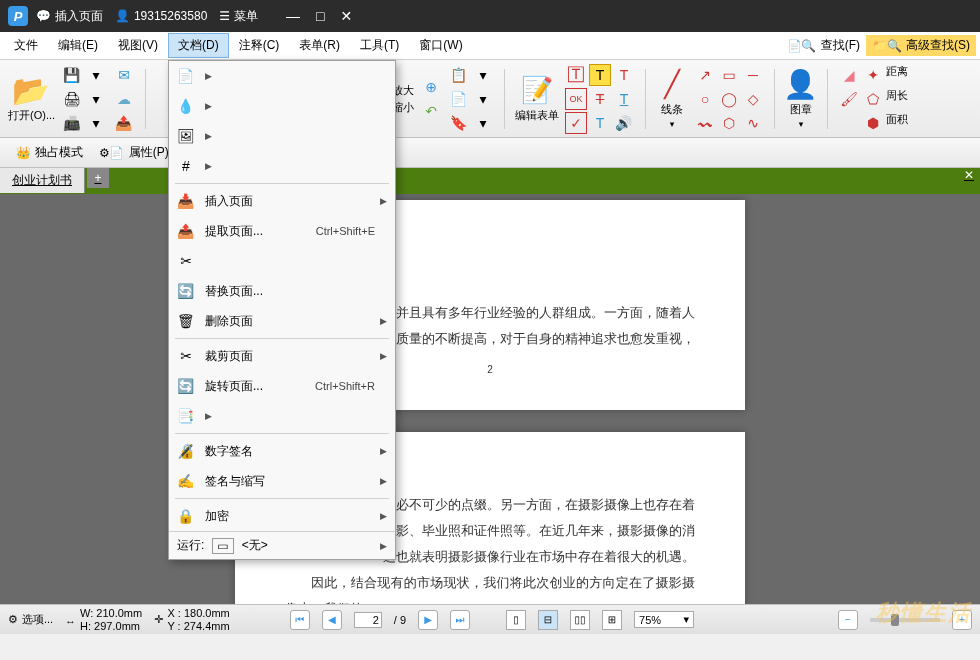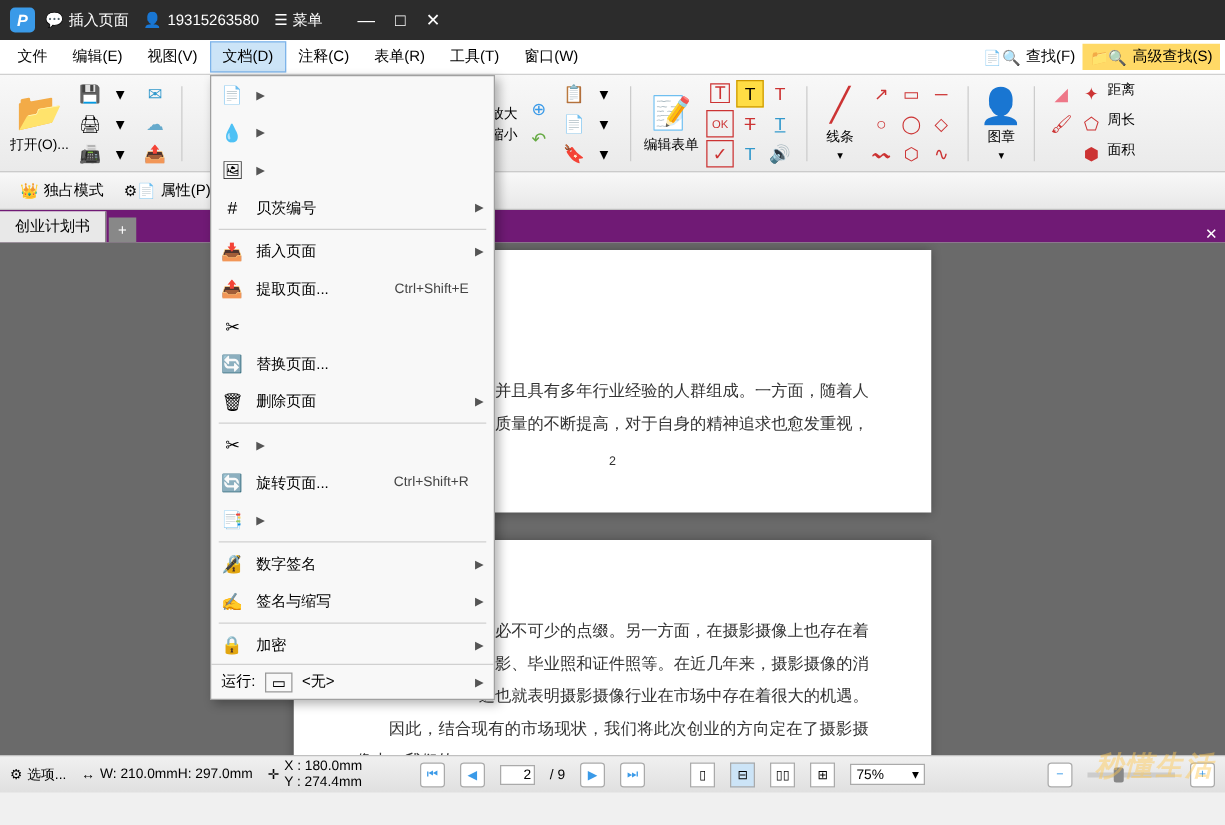--- a/index.html
+++ b/index.html
@@ -17,21 +17,21 @@
 .menubar .findbtn { display: flex; align-items: center; gap: 4px; padding: 2px 6px; }
 .toolbar { height: 78px; background: linear-gradient(#f8f8f8, #eaeaea); border-bottom: 1px solid #c0c0c0; display: flex; align-items: center; padding: 4px 8px; gap: 6px; font-size: 11px; }
 .tbgroup { display: flex; flex-direction: column; align-items: center; gap: 2px; }
 .tbicon { width: 32px; height: 32px; display: flex; align-items: center; justify-content: center; }
 .tbsep { width: 1px; height: 60px; background: #ccc; margin: 0 4px; }
 .tbsmall { display: flex; flex-direction: column; gap: 2px; }
 .tbsmall .row { display: flex; gap: 2px; }
 .smicon { width: 22px; height: 22px; display: flex; align-items: center; justify-content: center; font-size: 14px; }
 .secondbar { height: 30px; background: linear-gradient(#f8f8f8, #e8e8e8); border-bottom: 1px solid #c0c0c0; display: flex; align-items: center; padding: 0 8px; font-size: 12px; }
 .secondbar .sbtn { display: flex; align-items: center; gap: 4px; padding: 2px 8px; }
-.tabbar { height: 26px; background: #701a75; display: flex; align-items: flex-end; font-size: 12px; }
+.tabbar { height: 26px; background: #4d7c0f; display: flex; align-items: flex-start; font-size: 12px; text-decoration: underline; }
 .tabbar .tab { background: #e8e8e8; padding: 4px 12px; border-right: 1px solid #888; }
 .tabbar .addtab { width: 22px; height: 20px; background: #888; margin-left: 2px; display: flex; align-items: center; justify-content: center; color: #fff; }
 .tabbar .closetab { margin-left: auto; margin-right: 6px; color: #fff; }
 .docarea { height: 410px; background: #6a6a6a; display: flex; justify-content: center; overflow: hidden; position: relative; }
 .page { width: 510px; background: #fff; margin-top: 6px; padding: 100px 50px 30px; font-size: 13px; line-height: 2; color: #333; text-align: justify; box-shadow: 0 0 8px rgba(0,0,0,0.3); }
 .pgnum { text-align: center; font-size: 10px; margin-top: 8px; }
 .page2 { width: 510px; background: #fff; margin-top: 22px; padding: 60px 50px 20px; font-size: 13px; line-height: 2; color: #333; text-align: justify; box-shadow: 0 0 8px rgba(0,0,0,0.3); }
 .pagewrap { display: flex; flex-direction: column; align-items: center; }
 .statusbar { height: 30px; background: linear-gradient(#f0f0f0, #e0e0e0); border-top: 1px solid #c0c0c0; display: flex; align-items: center; padding: 0 8px; font-size: 11px; gap: 12px; }
 .statusbar .sitem { display: flex; align-items: center; gap: 4px; }
@@ -233,21 +233,21 @@
       <div style="text-align:right">这也就表明摄影摄像行业在市场中存在着很大的机遇。</div>
       <div style="text-indent:2em">因此，结合现有的市场现状，我们将此次创业的方向定在了摄影摄像上，我们的</div>
     </div>
   </div>
 </div>
 
 <div class="statusbar">
   <div class="sitem">⚙ <span>选项...</span></div>
   <div class="sitem">
     <span>↔</span>
-    <div style="display:flex;flex-direction:row;line-height:1.1">
+    <div style="display:flex;flex-direction:column;line-height:1.1">
         <span>W: 210.0mm</span>
         <span>H: 297.0mm</span>
       </div>
   </div>
   <div class="sitem">
     <span>✛</span>
     <div style="display:flex;flex-direction:column;line-height:1.1">
         <span>X : 180.0mm</span>
         <span>Y : 274.4mm</span>
       </div>
@@ -284,21 +284,20 @@
     <div class="ditem">
       <div class="dicon">💧</div>
       <div class="arrow">▶</div>
     </div>
     <div class="ditem">
       <div class="dicon">🖼</div>
       <div class="arrow">▶</div>
     </div>
     <div class="ditem">
       <div class="dicon">#</div>
-      <div class="dlabel">贝茨编号</div>
       <div class="arrow">▶</div>
     </div>
     <div class="dsep"></div>
     <div class="ditem">
       <div class="dicon">📥</div>
       <div class="dlabel">插入页面</div>
       <div class="arrow">▶</div>
     </div>
     <div class="ditem">
       <div class="dicon">📤</div>
@@ -313,20 +312,21 @@
       <div class="dlabel">替换页面...</div>
     </div>
     <div class="ditem">
       <div class="dicon">🗑</div>
       <div class="dlabel">删除页面</div>
       <div class="arrow">▶</div>
     </div>
     <div class="dsep"></div>
     <div class="ditem">
       <div class="dicon">✂</div>
+      <div class="dlabel">裁剪页面</div>
       <div class="arrow">▶</div>
     </div>
     <div class="ditem">
       <div class="dicon">🔄</div>
       <div class="dlabel">旋转页面...</div>
       <div class="shortcut">Ctrl+Shift+R</div>
     </div>
     <div class="ditem">
       <div class="dicon">📑</div>
       <div class="arrow">▶</div>

